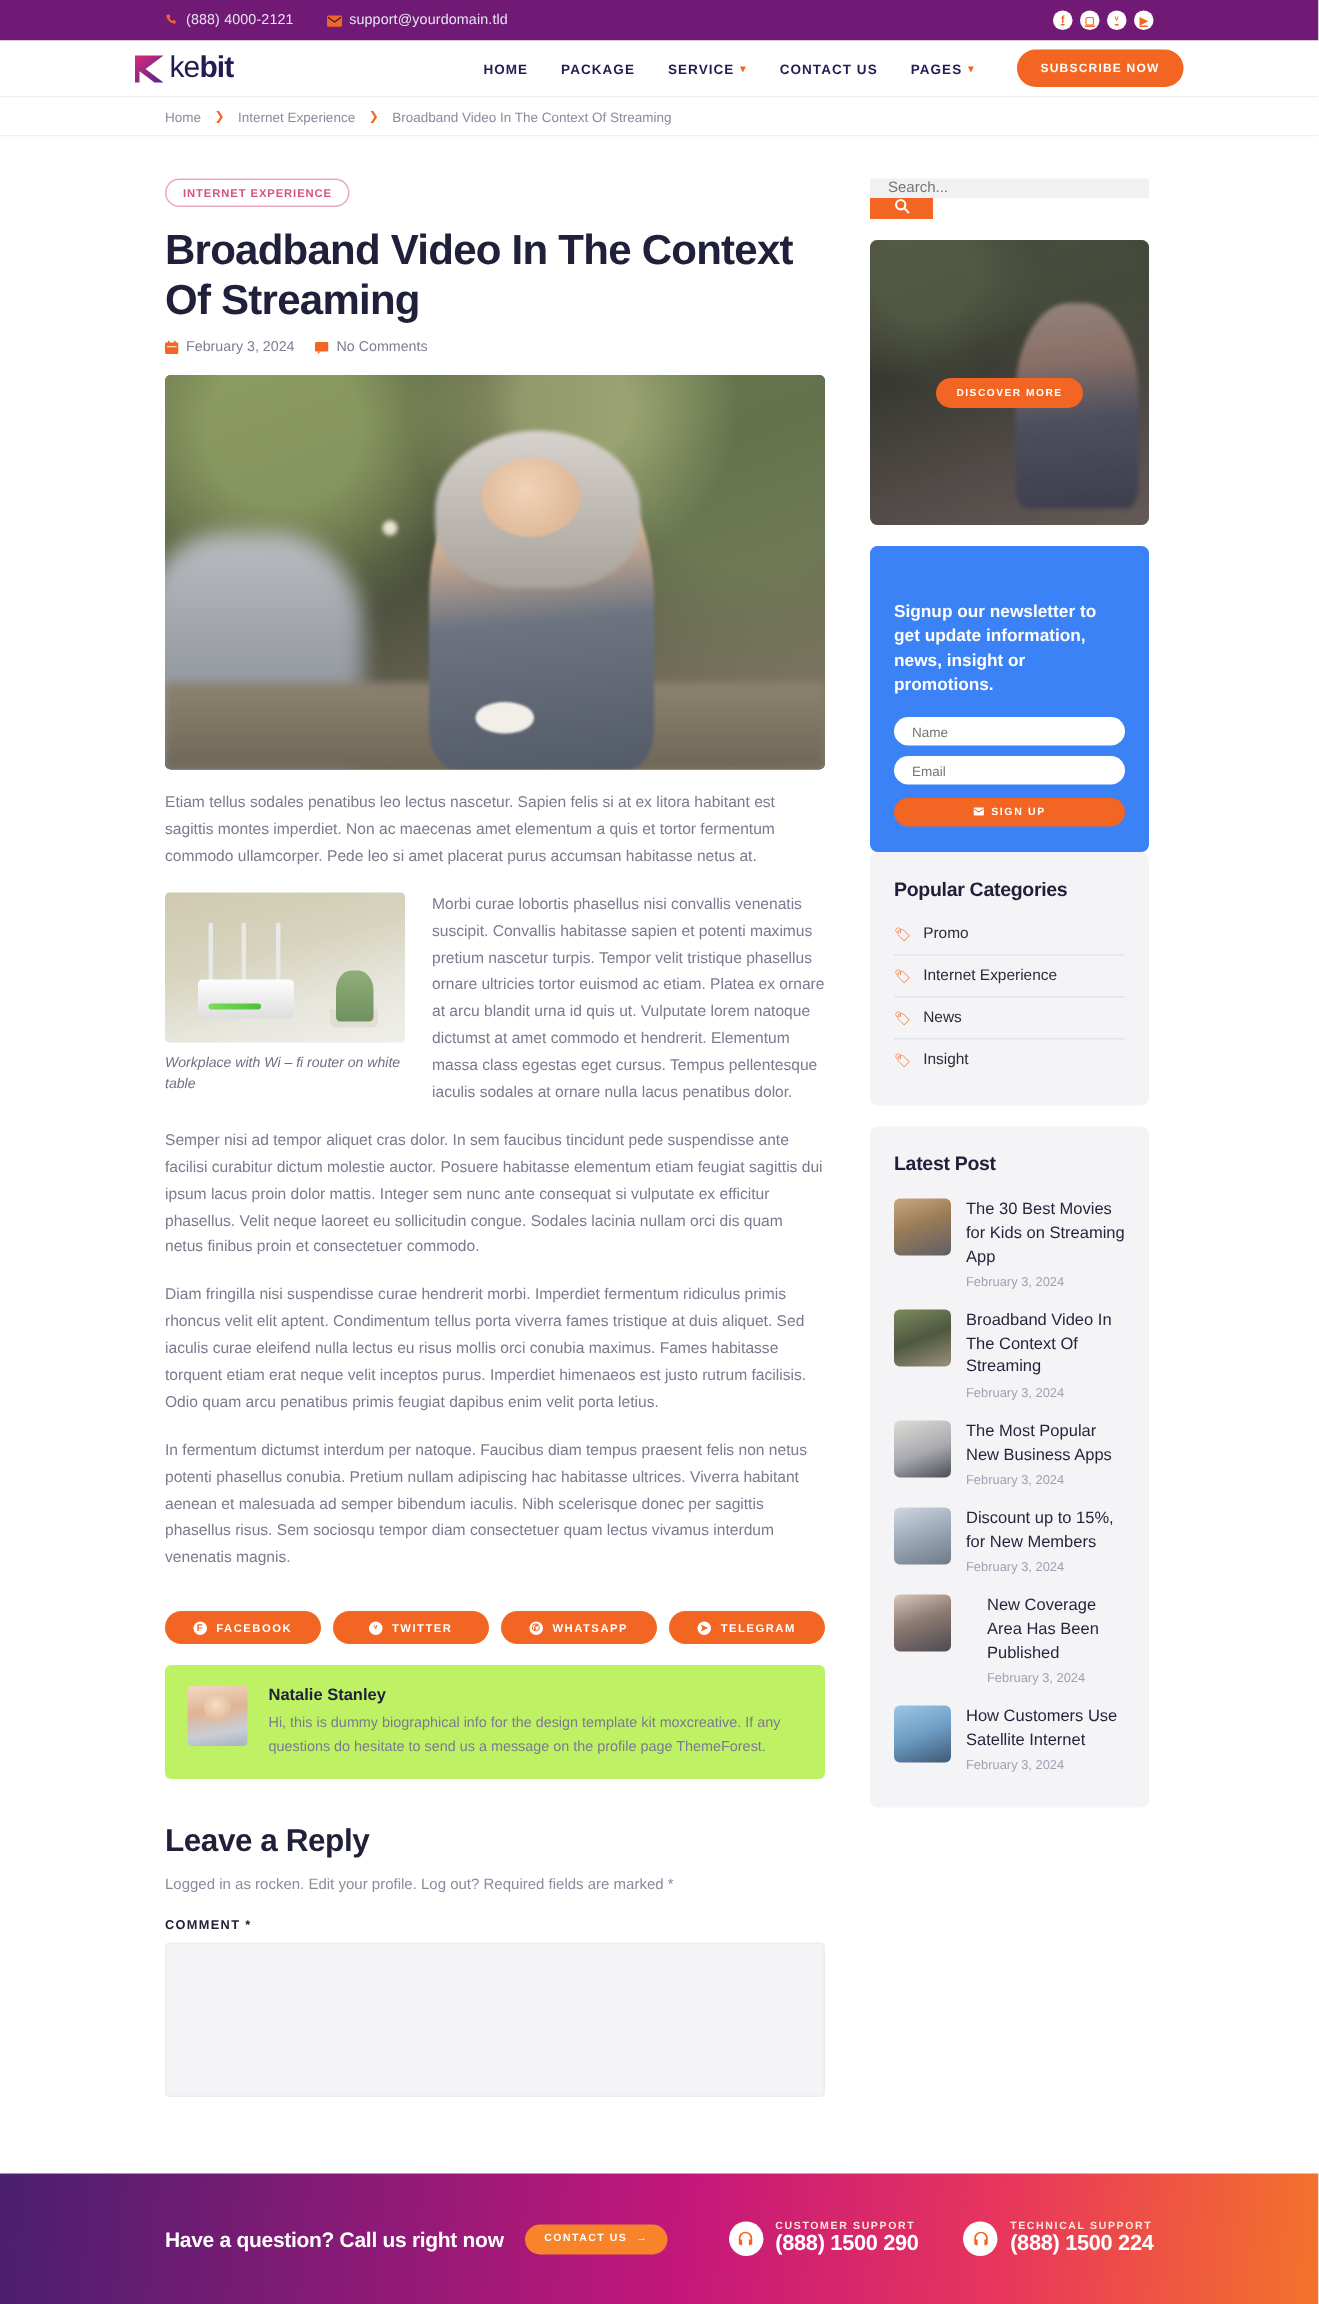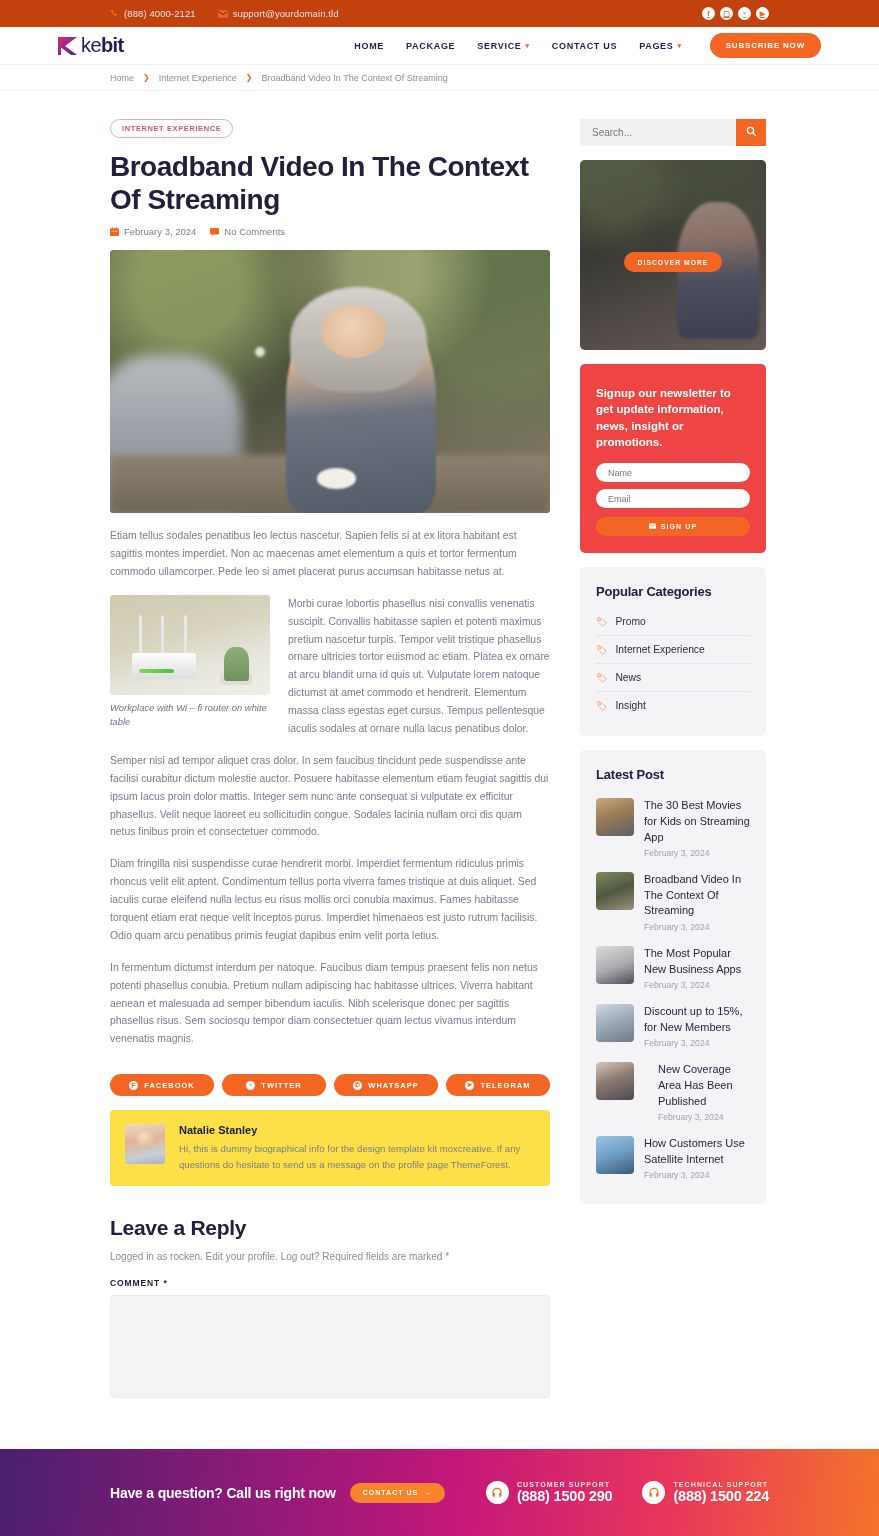--- a/index.html
+++ b/index.html
@@ -8,21 +8,21 @@
     font-family: "Liberation Sans", sans-serif;
     background: #ffffff;
     color: #2b2b3c;
     font-size: 13px;
     -webkit-font-smoothing: antialiased;
   }
   .page { width: 879px; position: relative; overflow: hidden; }
 
   
   .topbar {
-    background: #c2410c;
+    background: #701a75;
     height: 27px;
     display: flex;
     align-items: center;
     padding: 0 110px;
     color: #e8e6f2;
     font-size: 9.5px;
   }
   .topbar .tb-item { display: flex; align-items: center; gap: 5px; margin-right: 22px; letter-spacing: .1px;}
   .topbar .tb-ico { color: #f26522; font-size: 9px; display:inline-flex; }
   .topbar .tb-spacer { flex: 1; }
@@ -31,21 +31,21 @@
     width: 13px; height: 13px; border-radius: 50%;
     background: #ffffff; color: #f26522;
     display: flex; align-items: center; justify-content: center;
     font-size: 7px; font-weight: bold;
   }
 
   
   .header {
     height: 38px;
     display: flex; align-items: center;
-    padding: 0 58px;
+    padding: 0 90px;
     background: #fff;
     border-bottom: 1px solid #eeeef3;
   }
   .logo { display: flex; align-items: center; gap: 3px; }
   .logo-mark {
     width: 20px; height: 22px; position: relative;
   }
   .logo-text { font-size: 20px; font-weight: 400; color: #231b54; letter-spacing: -0.6px; }
   .logo-text b { font-weight: 800; }
   .nav { margin-left: auto; display: flex; align-items: center; gap: 22px; }
@@ -145,21 +145,21 @@
     color: #fff; border: none; display: flex; align-items: center;
     justify-content: center; gap: 6px; cursor: pointer;
     font-size: 7.5px; font-weight: 700; letter-spacing: 1px;
     text-transform: uppercase; font-family: inherit;
   }
   .share-btn .sbi { width: 9px; height: 9px; border-radius: 50%;
     background: #fff; color: #f26522; display:flex; align-items:center;
     justify-content:center; font-size: 6.5px; font-weight: 900; }
 
   .author {
-    display: flex; gap: 14px; background: #fde047; border-radius: 4px;
+    display: flex; gap: 14px; background: #bef264; border-radius: 4px;
     padding: 14px 15px; margin-top: 14px;
   }
   .author .ava {
     width: 40px; height: 40px; flex: none; border-radius: 3px;
     background: linear-gradient(170deg,#f2d9c6 0%,#e0b492 40%,#c9cdd6 75%,#a9b2c0 100%);
     position: relative; overflow: hidden;
   }
   .author .ava::after { content:""; position:absolute; left:28%; top:12%; width:44%; height:44%;
     border-radius:50%; background: radial-gradient(circle at 45% 40%,#f6ddc6,#dbb08c); }
   .author .nm { font-size: 11px; font-weight: 700; color: #20203a; margin-bottom: 5px; }
@@ -174,21 +174,21 @@
     font-family: inherit; font-size: 10px; padding: 8px 10px; color:#5e5e72;
   }
   .btn-post {
     margin-top: 12px; background: #f26522; border: none; color: #fff;
     border-radius: 11px; height: 20px; padding: 0 14px; cursor: pointer;
     font-size: 7.5px; font-weight: 700; letter-spacing: .9px; text-transform: uppercase;
     font-family: inherit;
   }
 
   
-  .searchbox { display: flex; height: 27px; margin-bottom: 14px; }
+  .searchbox { display: flex; height: 27px; margin-bottom: 14px; flex-direction: column; }
   .searchbox input {
     flex: 1; background: #f1f1f4; border: none; outline: none;
     padding: 0 12px; font-size: 10px; color: #6f6f84; font-family: inherit;
   }
   .searchbox button {
     width: 42px; background: #f26522; border: none; color: #fff;
     cursor: pointer; font-size: 11px; display:flex; align-items:center; justify-content:center;
   }
 
   .promo {
@@ -209,22 +209,21 @@
   .promo h3 { position:relative; font-size: 14.5px; line-height: 1.28; font-weight: 800; color:#fff; letter-spacing:-.2px;}
   .promo p { position:relative; font-size: 8.6px; line-height: 1.6; color: #efeff3; margin-top: 8px; }
   .promo .btn-disc {
     position:relative; margin-top: 14px; background:#f26522; border:none; color:#fff;
     border-radius: 11px; height: 20px; padding: 0 14px; cursor:pointer;
     font-size: 6.8px; font-weight: 700; letter-spacing: 1px; text-transform: uppercase;
     font-family: inherit;
   }
 
   .newsletter {
-    background: #ef4444; border-radius: 5px; padding: 21px 16px 17px;
-    margin-bottom: 14px;
+    background: #3b82f6; border-radius: 5px; padding: 36px 16px 17px;
   }
   .newsletter h4 { font-size: 11.5px; line-height: 1.42; font-weight: 800; color: #fff; margin-bottom: 13px; }
   .newsletter input {
     width: 100%; height: 19px; border-radius: 10px; border: none; outline: none;
     padding: 0 12px; font-size: 9px; margin-bottom: 7px; color: #6f6f84;
     font-family: inherit; background:#fff;
   }
   .newsletter .btn-signup {
     width: 100%; height: 19px; border-radius: 10px; background: #f26522;
     border: none; color: #fff; cursor: pointer; display:flex;

